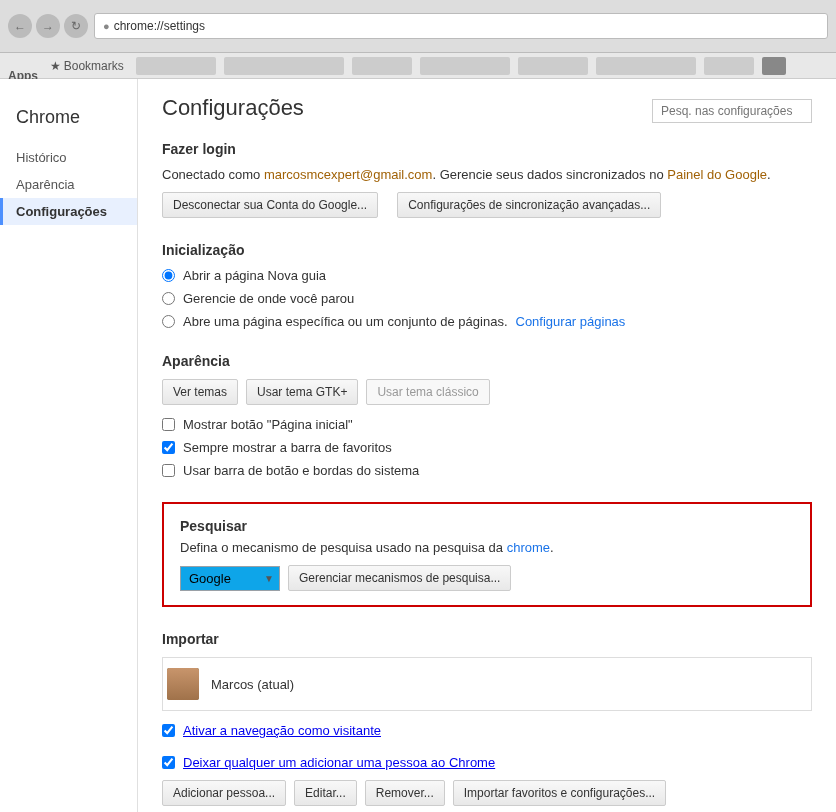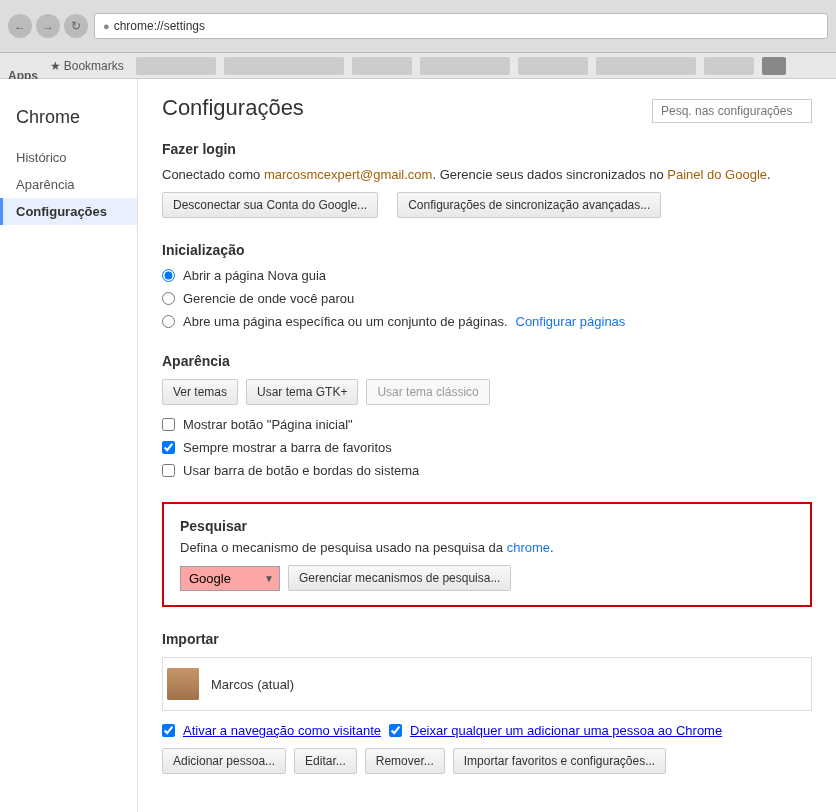--- a/index.html
+++ b/index.html
@@ -138,21 +138,21 @@
       background: white;
     }
     .search-section .section-title { margin-bottom: 6px; }
     .search-desc { font-size: 13px; color: #333; margin-bottom: 10px; }
     .search-desc a { color: #1a73e8; text-decoration: none; }
     .search-controls { display: flex; align-items: center; gap: 8px; }
     .dropdown-wrapper {
       position: relative; display: inline-block;
     }
     .dropdown-wrapper select {
-      border: 1px solid #9aa0a6; background: #fca5a5;
+      border: 1px solid #9aa0a6; background: #0ea5e9;
       padding: 4px 24px 4px 8px; font-size: 13px;
       cursor: pointer; appearance: none; -webkit-appearance: none;
       min-width: 100px;
     }
     .dropdown-arrow {
       position: absolute; right: 6px; top: 50%;
       transform: translateY(-50%); pointer-events: none;
       font-size: 10px; color: #555;
     }
 
@@ -167,21 +167,21 @@
       width: 32px; height: 32px; border-radius: 2px;
       background: #8b7355; overflow: hidden; flex-shrink: 0;
       display: flex; align-items: center; justify-content: center;
     }
     .avatar-face {
       width: 32px; height: 32px;
       background: linear-gradient(180deg, #c8956c 0%, #a0724a 100%);
       border-radius: 2px;
     }
     .user-name { font-size: 13px; color: #333; }
-    .pessoas-checkboxes { display: flex; flex-direction: row; gap: 8px; margin-bottom: 10px; }
+    .pessoas-checkboxes { display: flex; flex-direction: column; gap: 17px; margin-bottom: 10px; }
     .pessoas-btns { display: flex; gap: 8px; }
 
     
     .top-area { position: relative; }
   </style>
 </head>
 <body>
 
 <div class="browser-toolbar">
   <div class="nav-buttons">

